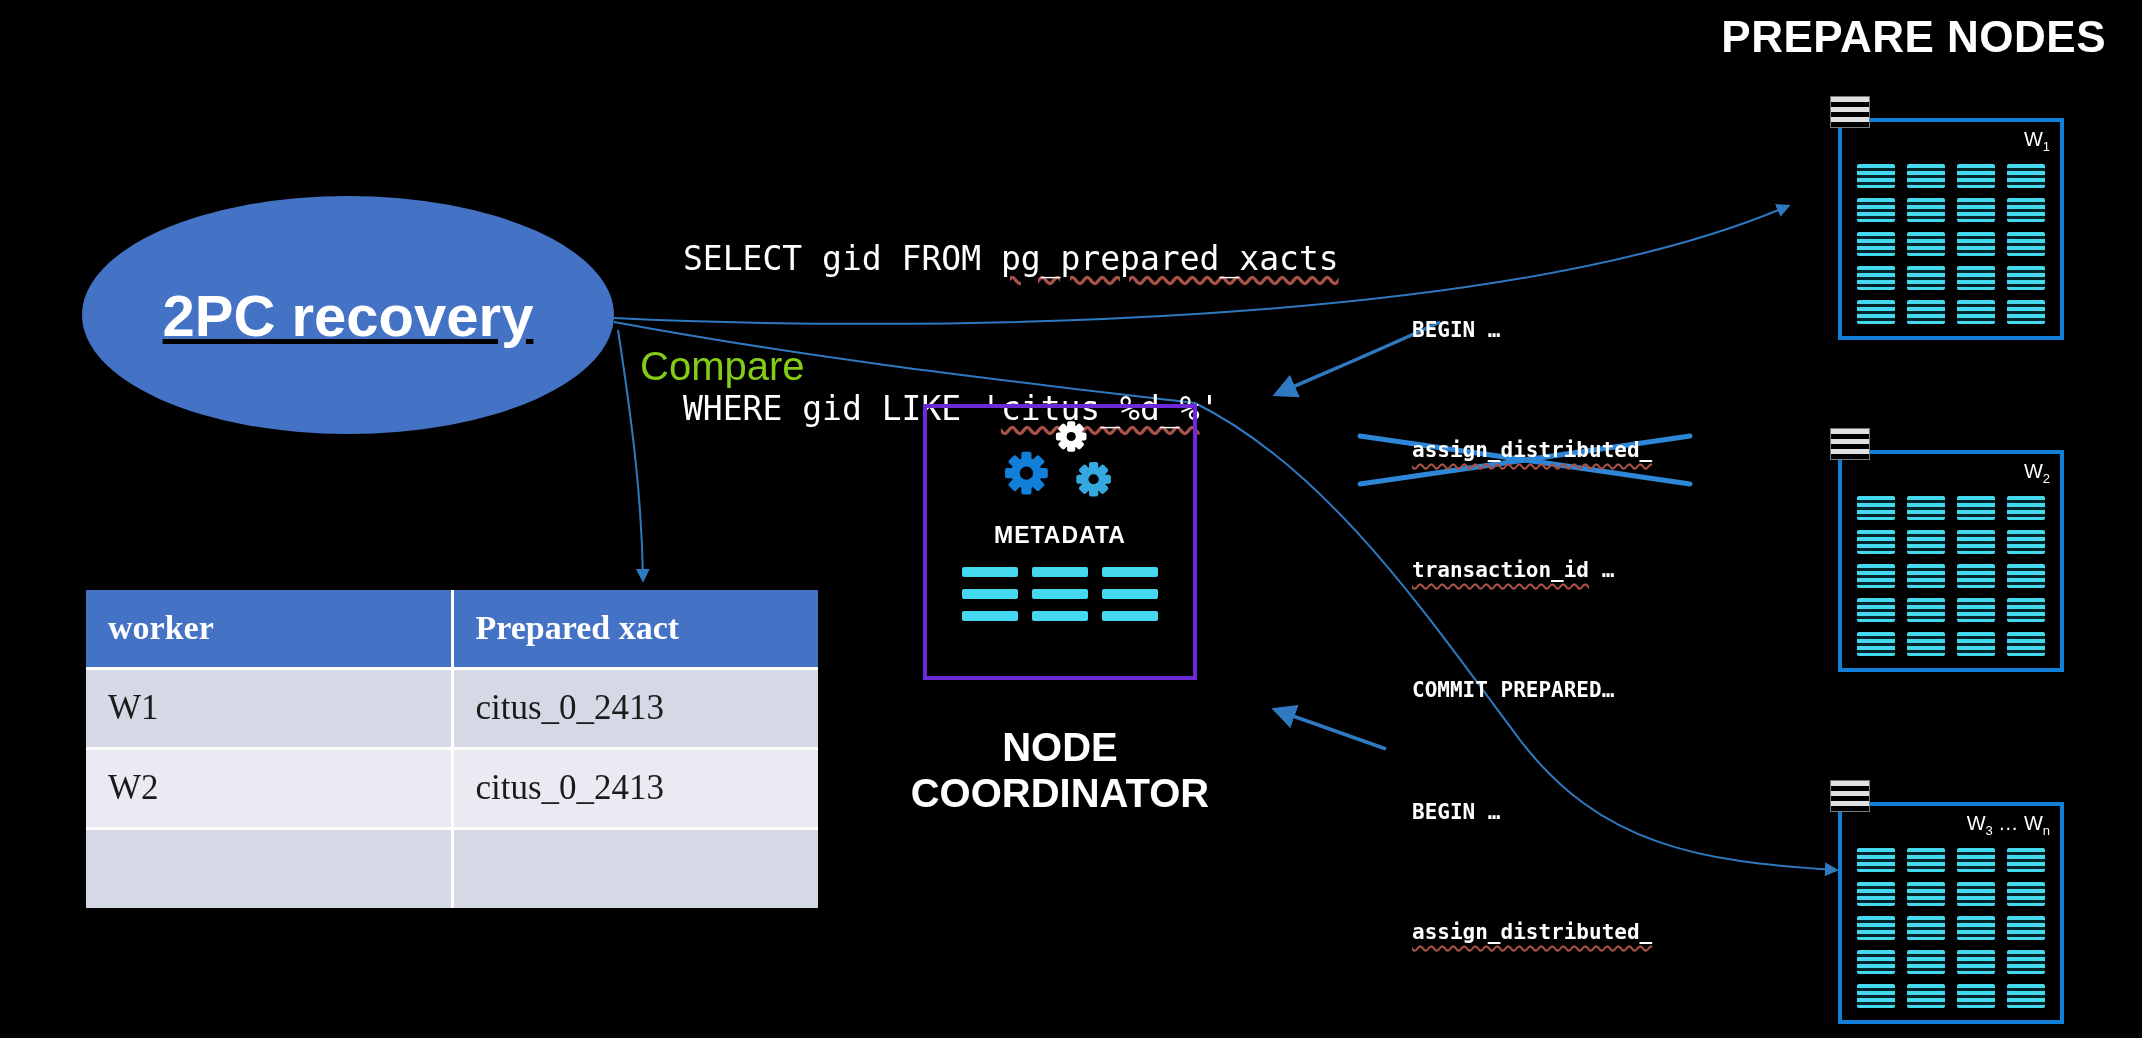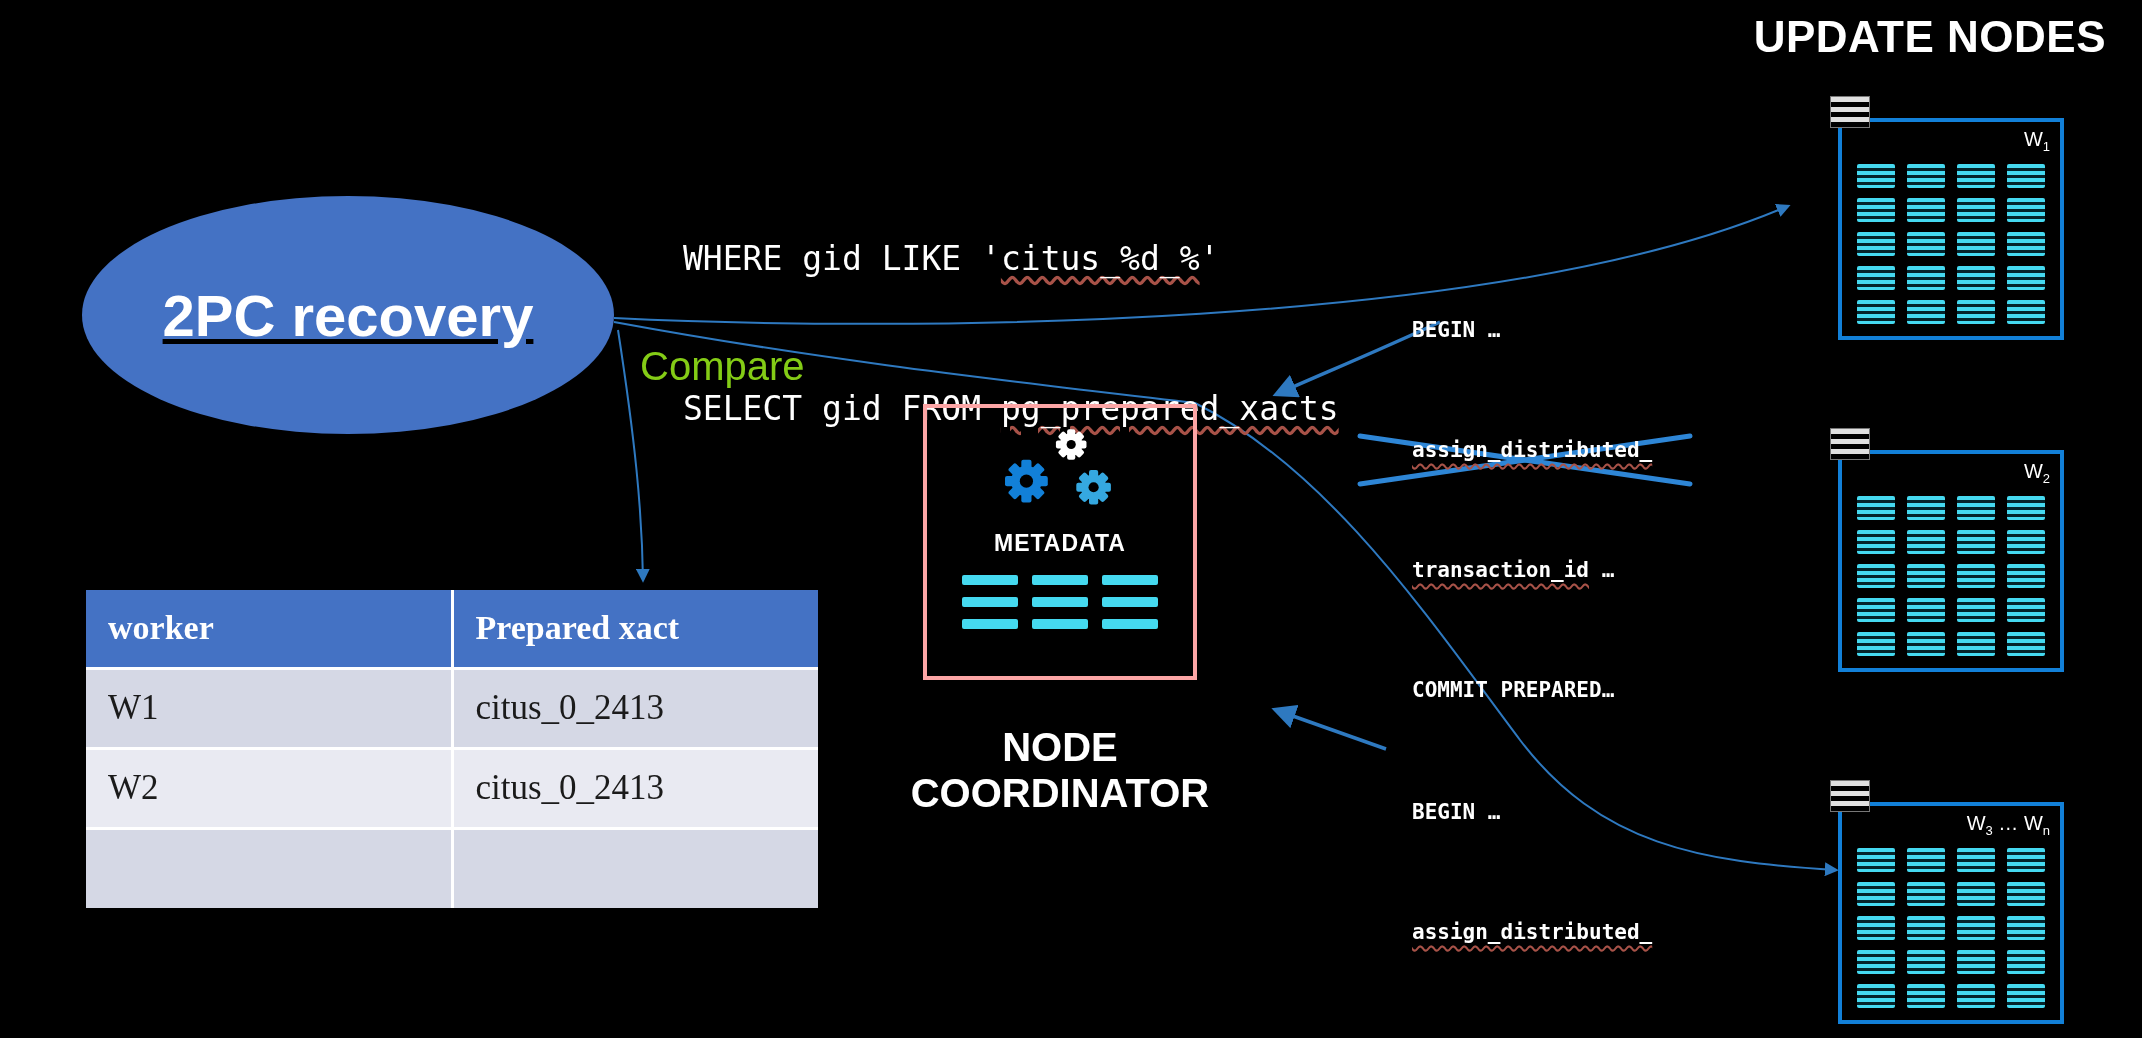--- a/index.html
+++ b/index.html
@@ -44,22 +44,22 @@
   }
   .cmp-table td {
     width:366px; height:80px; font-size:35px; color:#1b1b1b;
     text-align:left; padding:0 0 0 22px;
   }
   .row-odd td  { background:#D5D8E5; }
   .row-even td { background:#E9EAF2; }
 
   .coord-box {
     position:absolute; left:923px; top:404px; width:274px; height:276px;
-    border:4px solid #fca5a5; box-sizing:border-box;
-    display:flex; flex-direction:column; align-items:center; padding-top:8px;
+    border:4px solid #6d28d9; box-sizing:border-box;
+    display:flex; flex-direction:column; align-items:center; 
   }
   .gears { width:180px; height:112px; }
   .metadata-label { color:#fff; font-size:23px; font-weight:700; letter-spacing:1px; margin-top:2px; }
   .meta-bars { display:grid; grid-template-columns:repeat(3,56px); gap:12px 14px; margin-top:18px; }
   .meta-bar { width:56px; height:10px; background:#45D9F0; border-radius:2px; }
 
   .coord-title {
     position:absolute; left:880px; top:724px; width:360px; text-align:center;
     color:#fff; font-size:40px; font-weight:700; line-height:1.15;
   }
@@ -107,29 +107,29 @@
     <path d="M 618 330 C 635 440, 642 510, 643 580" fill="none" stroke="#2E79C0" stroke-width="2" marker-end="url(#arr)"></path>
     <path d="M 614 322 C 820 360, 1000 380, 1195 403 C 1330 470, 1430 620, 1520 740 C 1600 845, 1700 862, 1836 870" fill="none" stroke="#2E79C0" stroke-width="2" marker-end="url(#arr)"></path>
     <path d="M 1440 322 C 1380 350, 1322 374, 1277 394" fill="none" stroke="#2E79C0" stroke-width="3.5" marker-end="url(#arr)"></path>
     <path d="M 1386 749 L 1276 710" fill="none" stroke="#2E79C0" stroke-width="3.5" marker-end="url(#arr)"></path>
     <g stroke="#2E86D6" stroke-width="5" stroke-linecap="round">
       <line x1="1360" y1="436" x2="1690" y2="484"></line>
       <line x1="1360" y1="484" x2="1690" y2="436"></line>
     </g>
   </svg>
 
-  <div class="title-worker-nodes">UPDATE NODES</div>
+  <div class="title-worker-nodes">PREPARE NODES</div>
 
   <div class="ellipse">
     <span class="ellipse-label">2PC recovery</span>
   </div>
 
   <div class="sql">
+    <div><span>SELECT gid FROM </span><span class="u-wavy">pg_prepared_xacts</span></div>
     <div><span>WHERE gid LIKE '</span><span class="u-wavy">citus_%d_%</span><span>'</span></div>
-    <div><span>SELECT gid FROM </span><span class="u-wavy">pg_prepared_xacts</span></div>
   </div>
 
   <div class="compare">Compare</div>
 
   <table class="cmp-table">
     <thead>
       <tr>
         <th>worker</th>
         <th>Prepared xact</th>
       </tr>

